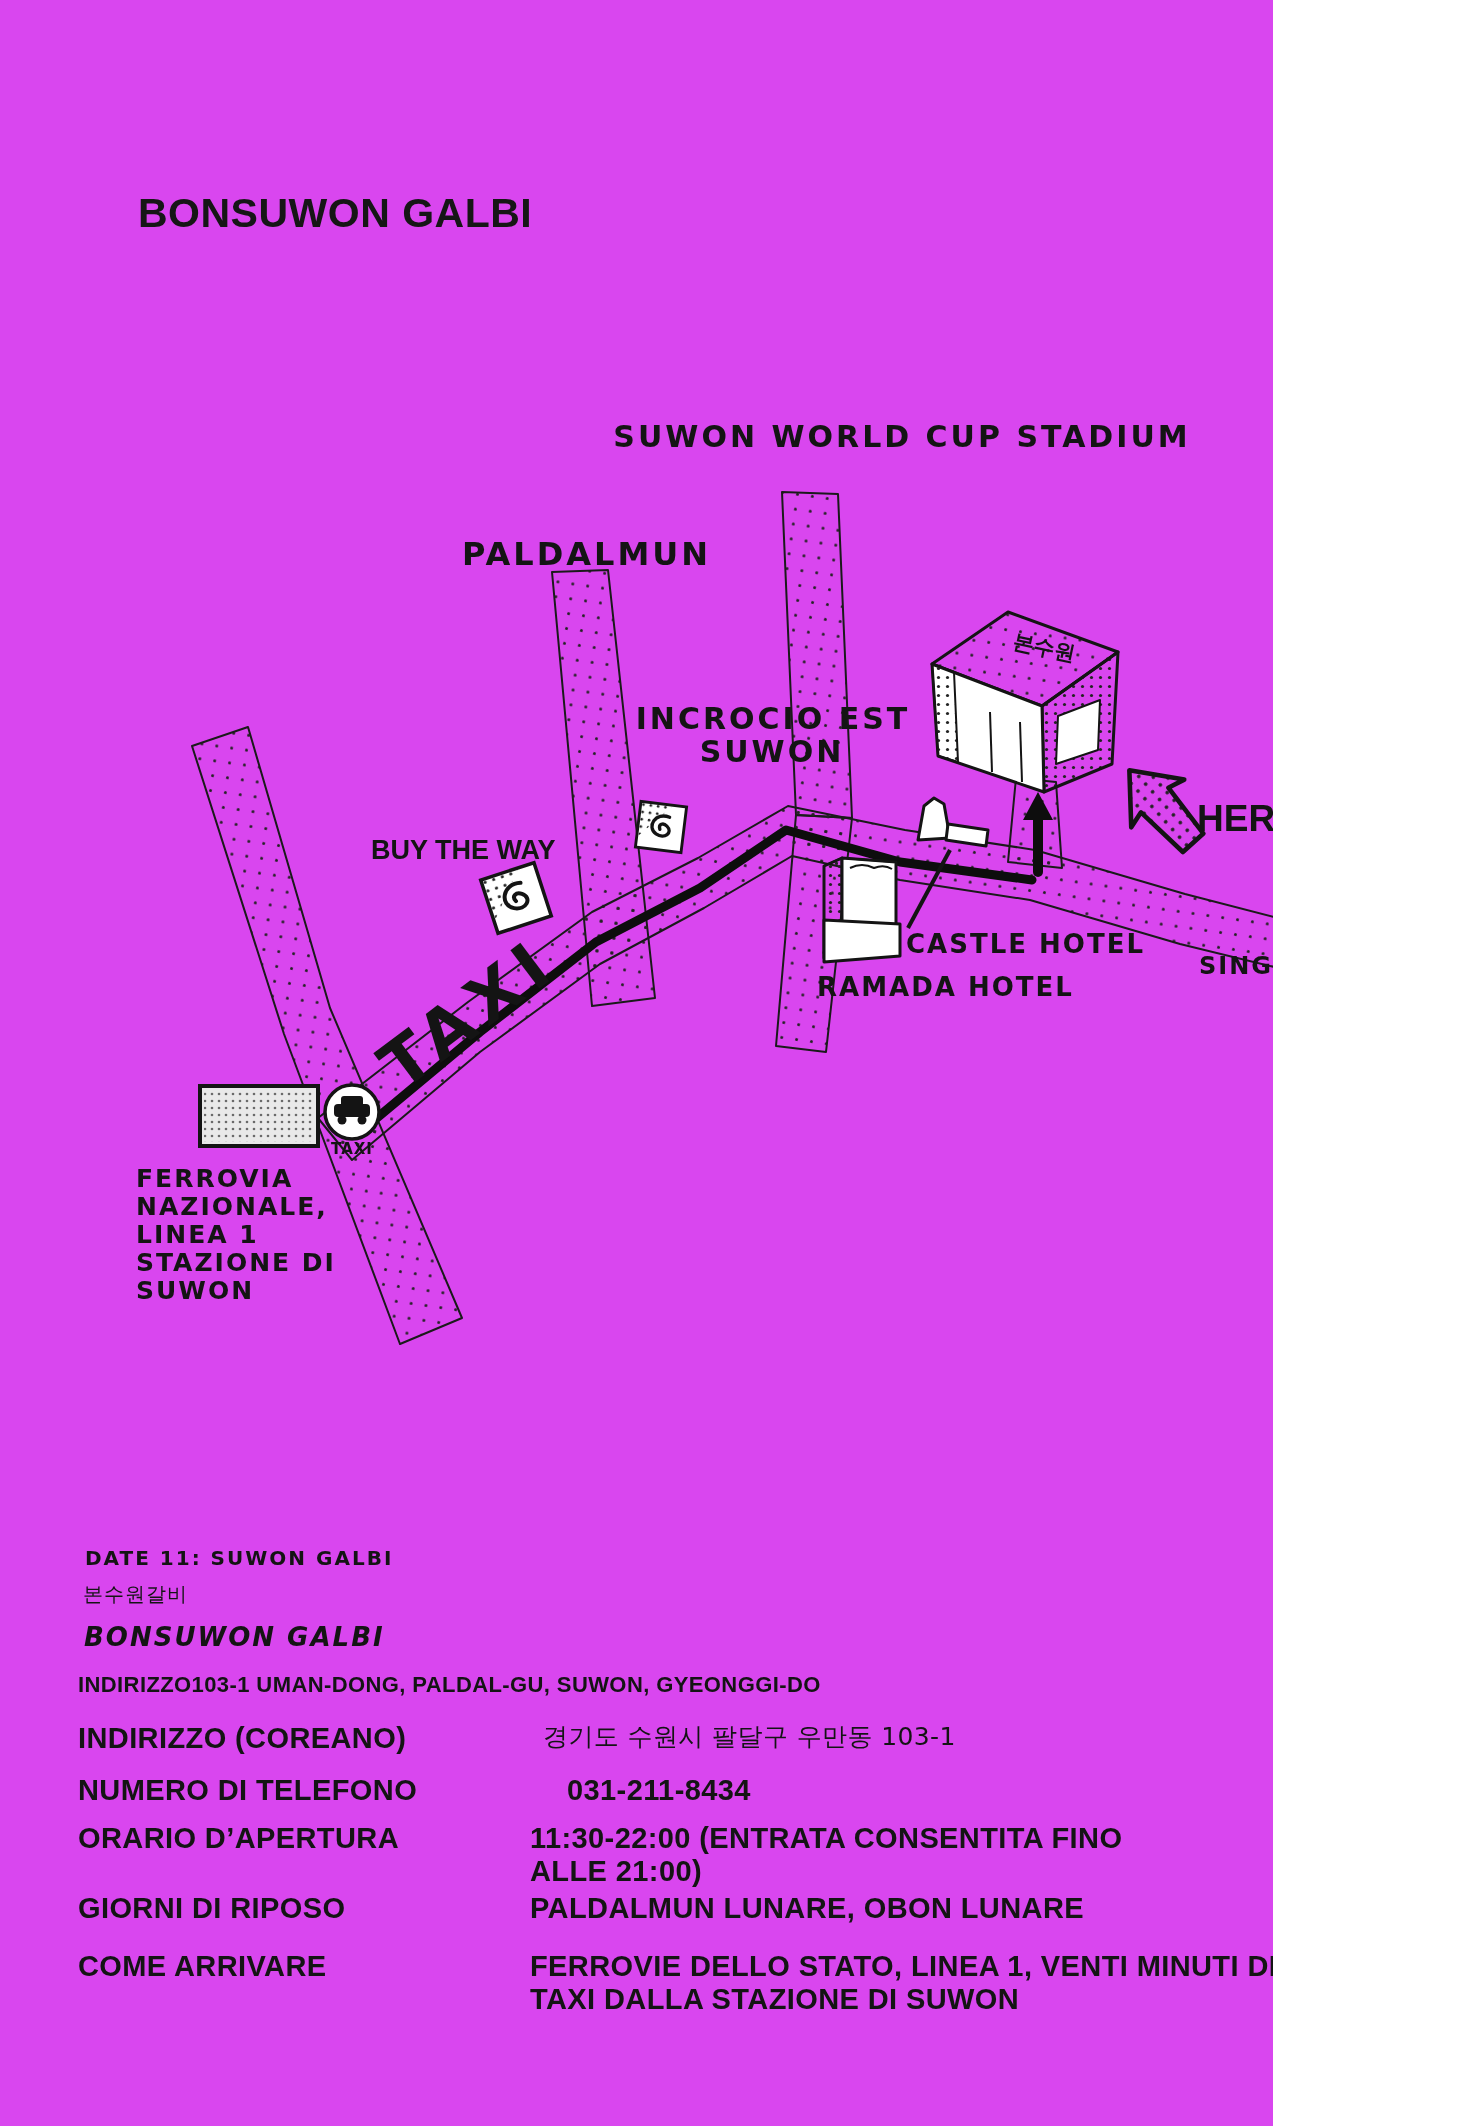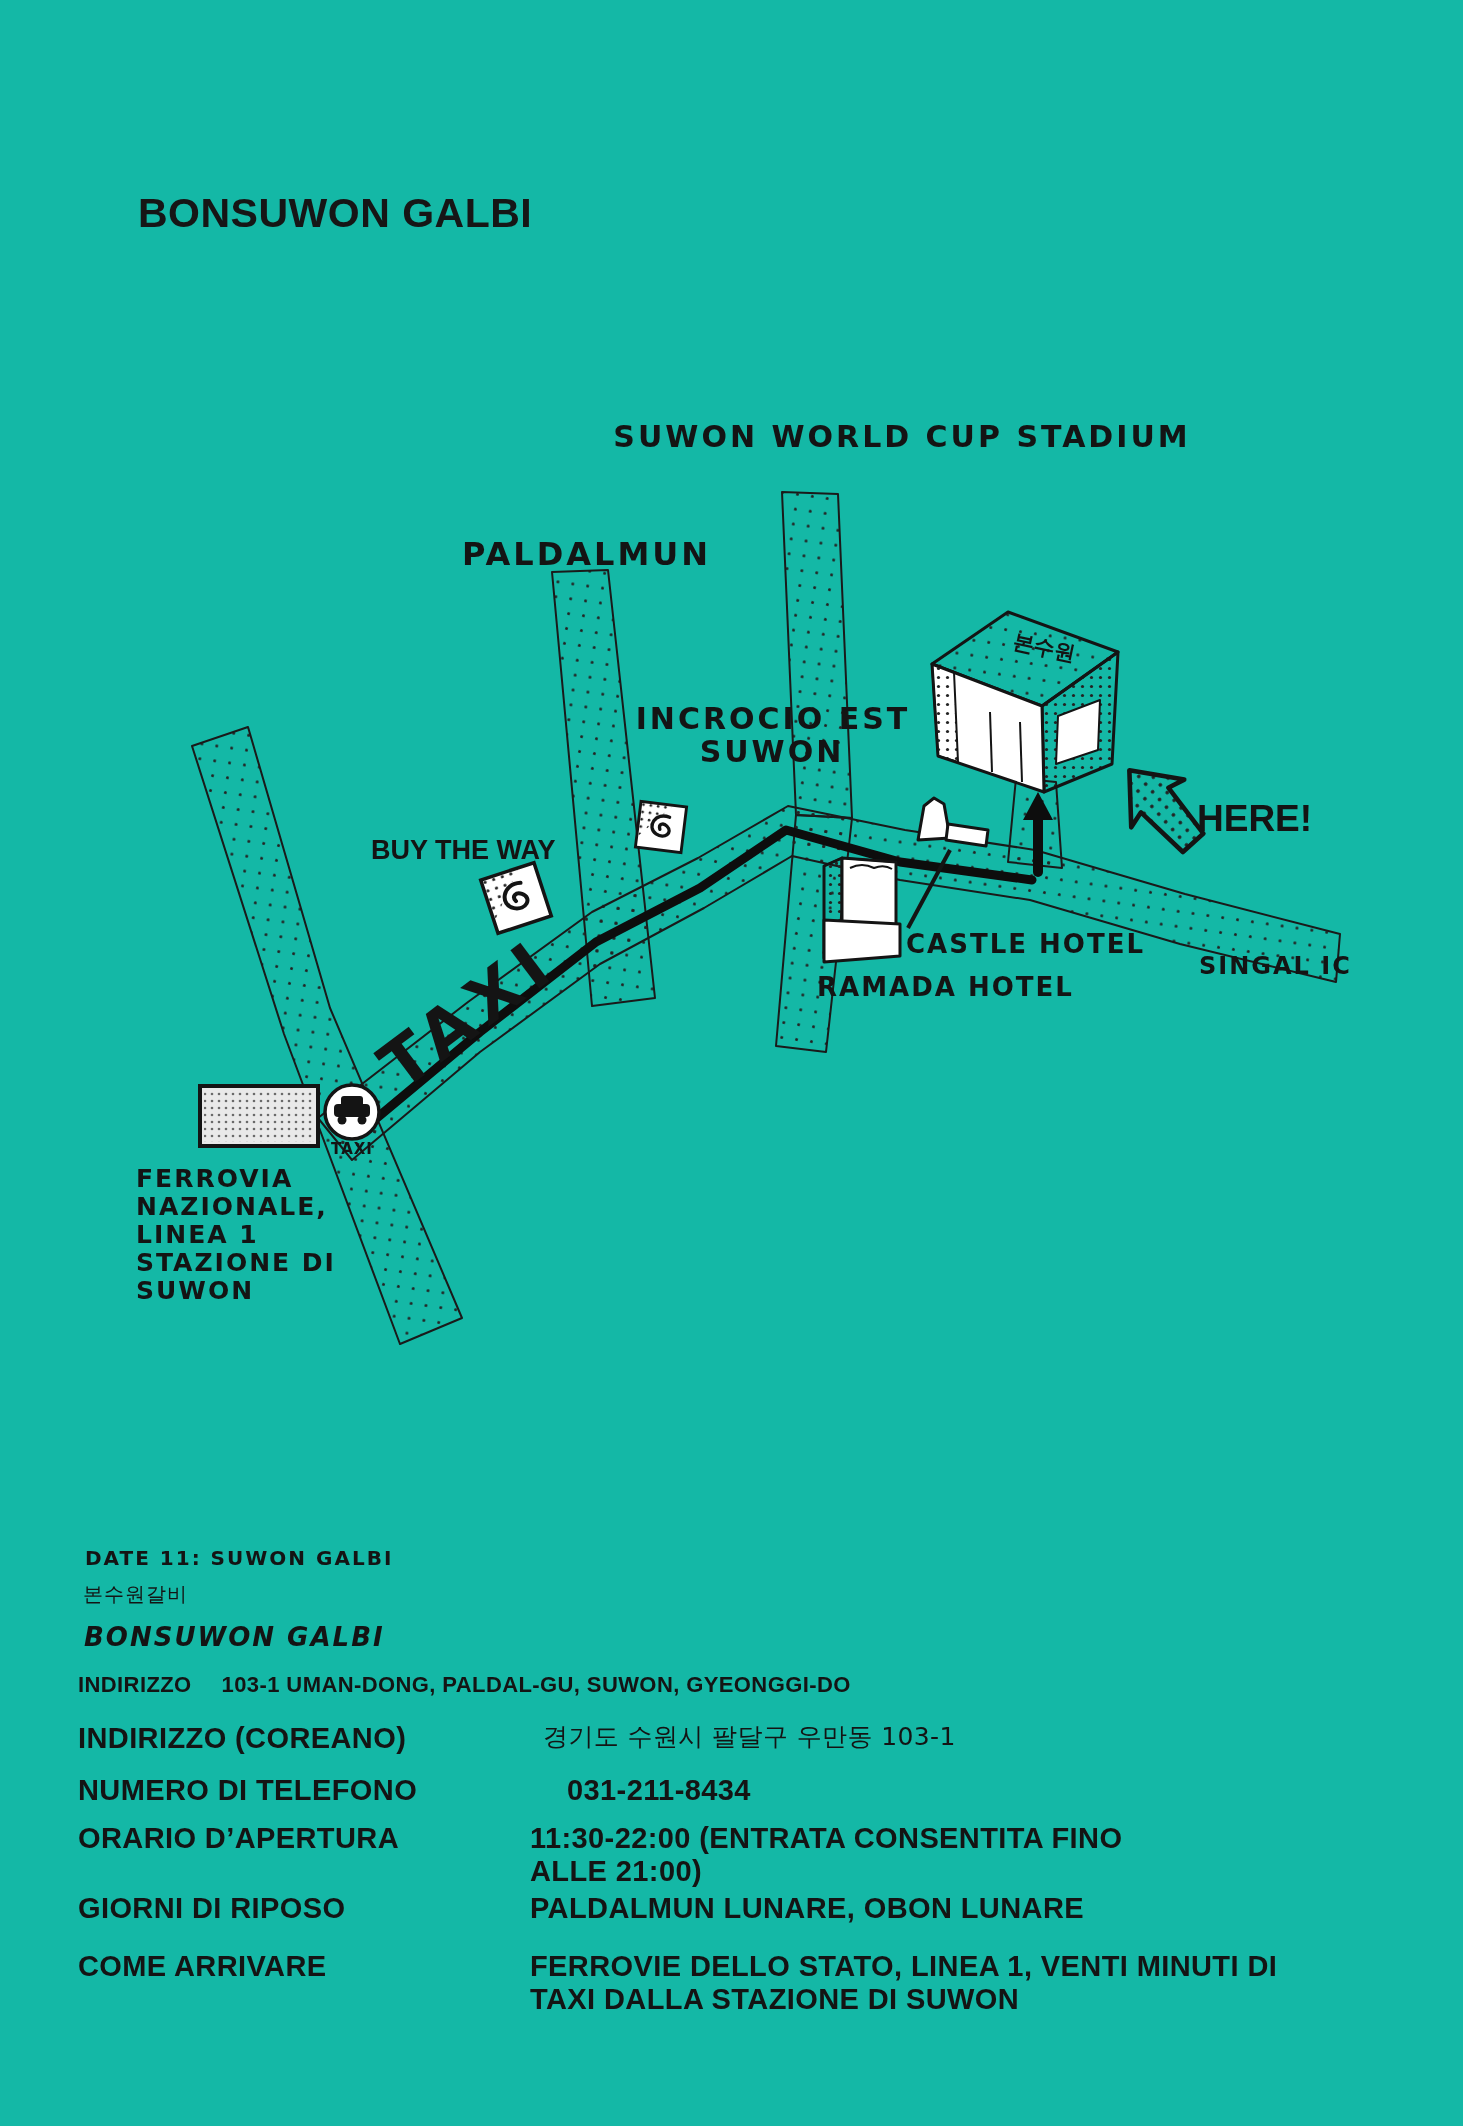--- a/index.html
+++ b/index.html
@@ -1,30 +1,30 @@
 <!DOCTYPE html>
 <html><head>
 <meta charset="utf-8">
 <style>
   html,body{margin:0;padding:0;background:#ffffff;}
-  .page{position:relative;width:1463px;height:2126px;background:#14b8a6;overflow:hidden;
+  .page{position:relative;width:1273px;height:2126px;background:#d946ef;overflow:hidden;
         font-family:"Liberation Sans",sans-serif;color:#141414;}
   .abs{position:absolute;}
   .title{left:138px;top:190px;font-size:41px;font-weight:700;letter-spacing:.5px;color:#161616;}
   svg text{fill:#141414;}
   .comic{font-family:"DejaVu Sans",sans-serif;font-weight:700;}
   .clean{font-family:"Liberation Sans",sans-serif;font-weight:700;}
   .info-heading{left:85px;top:1546px;font-family:"DejaVu Sans",sans-serif;font-weight:700;font-size:20px;letter-spacing:2px;}
   .name-korean{left:83px;top:1581px;font-family:"DejaVu Sans",sans-serif;font-weight:400;font-size:20px;letter-spacing:1px;}
   .name-roman{left:84px;top:1622px;font-family:"DejaVu Sans",sans-serif;font-weight:700;font-style:italic;font-size:26px;letter-spacing:2px;}
   .row-label,.row-value{position:absolute;font-weight:700;font-size:29px;letter-spacing:.4px;white-space:nowrap;}
   .row-label{left:78px;}
   .row-value{left:530px;}
   .row-value.kr{font-family:"DejaVu Sans",sans-serif;font-weight:400;font-size:25px;}
-  .inline-row{left:78px;display:flex;gap:30px;font-weight:700;font-size:22px;letter-spacing:.4px;white-space:nowrap;}
+  .inline-row{left:78px;display:flex;font-weight:700;font-size:22px;letter-spacing:.4px;white-space:nowrap;}
 </style>
 </head>
 <body>
 
 <div class="page">
 
   <div class="abs title">BONSUWON GALBI</div>
 
   <svg class="abs" style="left:0;top:380px;" width="1463" height="1010" viewBox="0 380 1463 1010">
     <defs>

